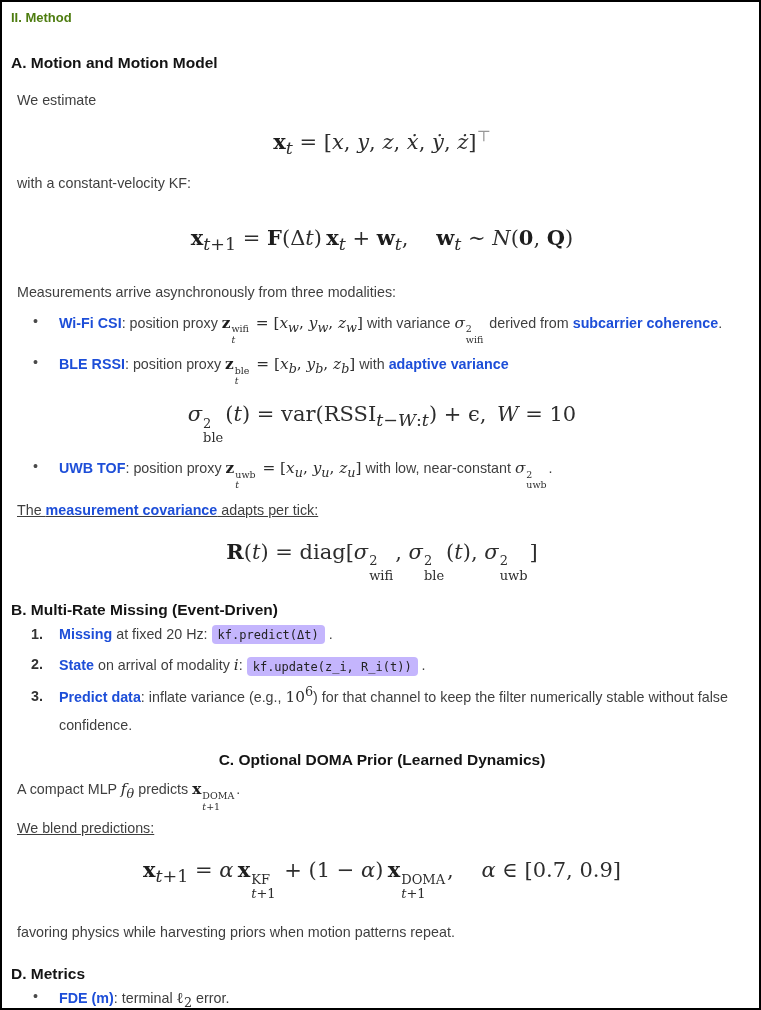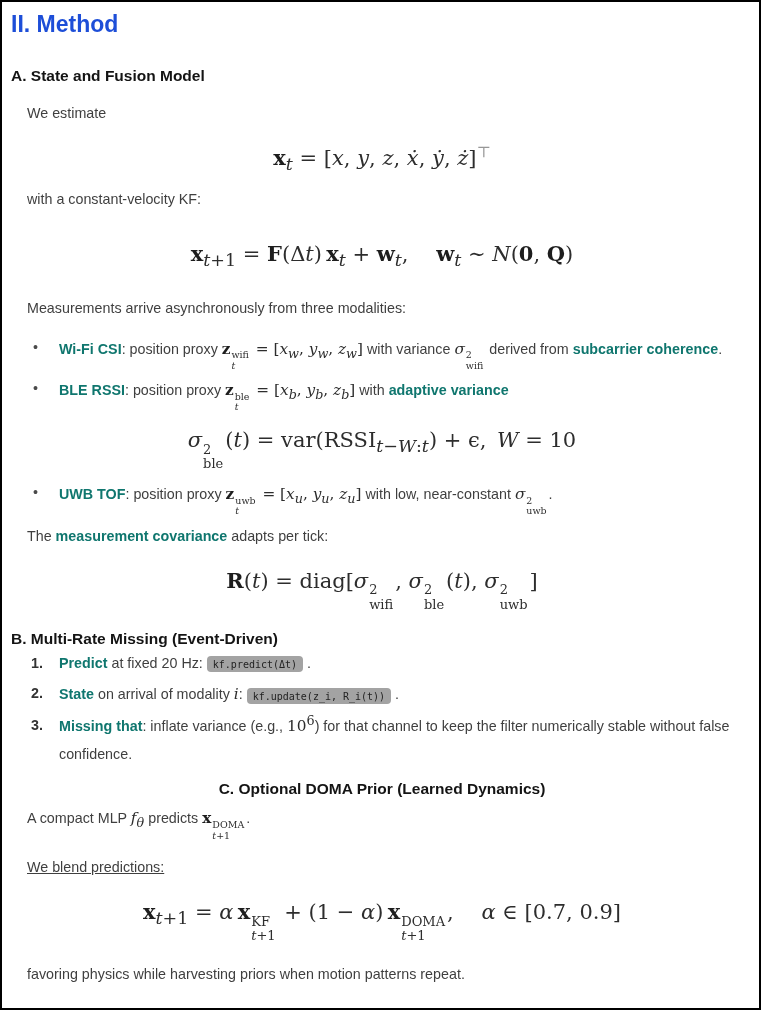--- a/index.html
+++ b/index.html
@@ -3,68 +3,68 @@
 <meta charset="utf-8">
 <style>
   html,body{margin:0;padding:0;}
   body{
     width:761px;height:1010px;box-sizing:border-box;
     background:#ffffff;border:2px solid #000000;
     padding:4px 6px 0 9px;overflow:hidden;
     font-family:"Liberation Sans",sans-serif;
     color:#3f3f3f;font-size:14.3px;line-height:1.45;
   }
-  h1{font-size:23px;line-height:1.3;font-weight:700;color:#1d4ed8;margin:4px 0 0 0;}
+  h1{font-size:13px;line-height:1.3;font-weight:700;color:#4d7c0f;margin:4px 0 0 0;}
   h2{font-size:15.5px;line-height:1.3;font-weight:700;color:#141414;margin:0;}
-  p{margin:16px;}
-  b{color:#0f766e;}
+  p{margin:6px;}
+  b{color:#1d4ed8;}
   
   .math{font-family:"DejaVu Serif",serif;font-size:1.07em;color:#2d2d2d;}
   .math i, .eq i{font-style:italic;}
   .eq{
     font-family:"DejaVu Serif",serif;font-size:21px;color:#2d2d2d;
     text-align:center;line-height:1.7;margin:0;
   }
   .eq b, .math b{color:#1d1d1d;}
   sub,sup{line-height:0;}
   .tp{color:#979797;font-size:0.72em;}
   .cal{font-style:italic;}
   
   .ss{
     display:inline-flex;flex-direction:column;align-items:flex-start;
     font-size:0.62em;line-height:1.12;vertical-align:-0.52em;margin:0 2px 0 1px;
   }
   code{
-    font-family:"DejaVu Sans Mono",monospace;font-size:10px;
-    background:#a3a3a3;color:#232323;border-radius:4px;padding:2.5px 6px;
+    font-family:"DejaVu Sans Mono",monospace;font-size:12px;
+    background:#c4b5fd;color:#232323;border-radius:4px;padding:2.5px 6px;
   }
   
   ul.blist,ol.nlist{list-style:none;margin:0;padding:0;}
   ul.blist li,ol.nlist li{position:relative;padding-left:48px;line-height:1.85;margin:0 0 4px 0;}
   ul.blist li::before{
     content:"\2022";position:absolute;left:22px;top:-1px;color:#4a4a4a;
   }
   ol.nlist{counter-reset:step;}
   ol.nlist li::before{
     counter-increment:step;content:counter(step) ".";
     position:absolute;left:20px;top:0;font-weight:600;color:#333333;
   }
   
   .mt26{margin-top:26px;} .mt25{margin-top:25px;} .mt21{margin-top:21px;}
   .mt20{margin-top:20px;} .mt17{margin-top:17px;}
   .mt14{margin-top:26px;} .mt13{margin-top:13px;} .mt12{margin-top:12px;text-align:center;}
-  .mt9{margin-top:9px;} .mt8{margin-top:8px;} .mt7{margin-top:7px;} .mt6{margin-top:6px;text-decoration:underline;}
+  .mt9{margin-top:9px;text-decoration:underline;} .mt8{margin-top:8px;} .mt7{margin-top:7px;} .mt6{margin-top:6px;text-decoration:underline;}
   .eq-in-li{margin:10px 0 8px -48px;}
 </style>
 </head>
 <body>
 
 <h1>II. Method</h1>
 
-<h2 class="mt26">A. State and Fusion Model</h2>
+<h2 class="mt26">A. Motion and Motion Model</h2>
 <p class="mt17">We estimate</p>
 <div class="eq mt13"><b>x</b><sub><i>t</i></sub> = [<i>x</i>, <i>y</i>, <i>z</i>, <i>ẋ</i>, <i>ẏ</i>, <i>ż</i>]<sup class="tp">⊤</sup></div>
 <p class="mt13">with a constant-velocity KF:</p>
 <div class="eq mt14"><b>x</b><sub><i>t</i>+1</sub> = <b>F</b>(Δ<i>t</i>) <b>x</b><sub><i>t</i></sub> + <b>w</b><sub><i>t</i></sub>, &nbsp;<b>w</b><sub><i>t</i></sub> ∼ <i class="cal">N</i>(<b>0</b>, <b>Q</b>)</div>
 <p class="mt25">Measurements arrive asynchronously from three modalities:</p>
 
 <ul class="blist mt7">
   <li><b>Wi-Fi CSI</b>: position proxy <span class="math"><b>z</b><span class="ss">
           <span>wifi</span>
           <span><i>t</i></span>
@@ -98,23 +98,23 @@
     </span>, <i>σ</i><span class="ss">
       <span>2</span>
       <span>ble</span>
     </span>(<i>t</i>), <i>σ</i><span class="ss">
       <span>2</span>
       <span>uwb</span>
     </span>]</div>
 
 <h2 class="mt17">B. Multi-Rate Missing (Event-Driven)</h2>
 <ol class="nlist mt8">
-  <li><b>Predict</b> at fixed 20 Hz: <code>kf.predict(Δt)</code> .</li>
+  <li><b>Missing</b> at fixed 20 Hz: <code>kf.predict(Δt)</code> .</li>
   <li><b>State</b> on arrival of modality <span class="math"><i>i</i></span>: <code>kf.update(z_i, R_i(t))</code> .</li>
-  <li><b>Missing that</b>: inflate variance (e.g., <span class="math">10<sup>6</sup></span>) for that channel to keep the filter numerically stable without false confidence.</li>
+  <li><b>Predict data</b>: inflate variance (e.g., <span class="math">10<sup>6</sup></span>) for that channel to keep the filter numerically stable without false confidence.</li>
 </ol>
 
 <h2 class="mt12">C. Optional DOMA Prior (Learned Dynamics)</h2>
 <p class="mt8">A compact MLP <span class="math"><i>f</i><sub><i>θ</i></sub></span> predicts <span class="math"><b>x</b><span class="ss">
         <span>DOMA</span>
         <span><i>t</i>+1</span>
       </span></span>.</p>
 <p class="mt6">We blend predictions:</p>
 <div class="eq mt13"><b>x</b><sub><i>t</i>+1</sub> = <i>α</i> <b>x</b><span class="ss">
       <span>KF</span>

